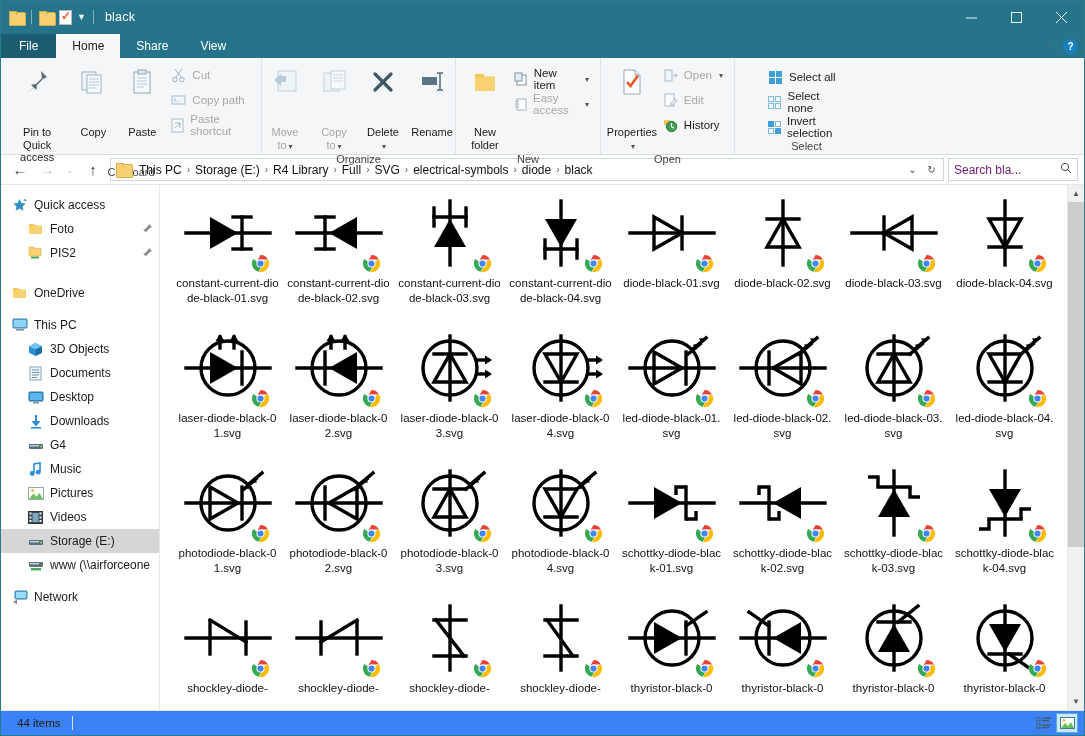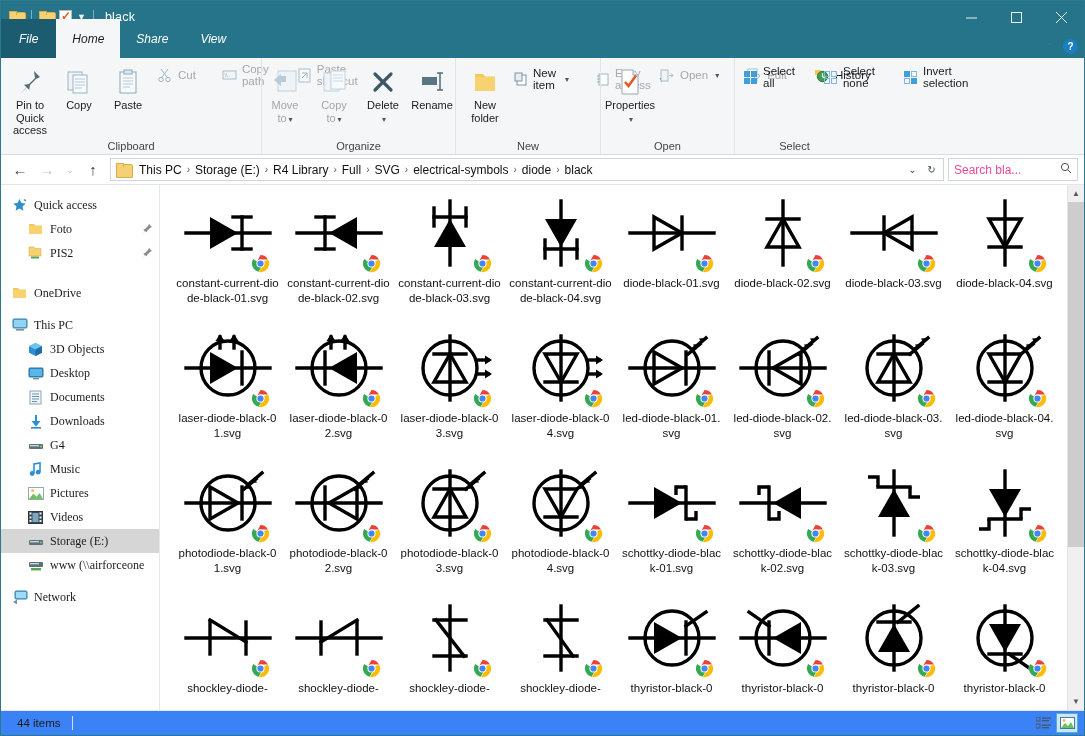--- a/index.html
+++ b/index.html
@@ -29,44 +29,44 @@
   .chev-qat { color:#eaf4f7; font-size:9px; line-height:1; }
   .win-title { color:#fff; font-size:12.5px; margin-left:9px; letter-spacing:.2px; }
   .wbtns { position:absolute; right:0; top:0; height:32px; display:flex; }
   .wbtn { width:45px; height:32px; display:flex; align-items:center; justify-content:center;
           color:#e9f3f6; font-size:13px; }
   .wbtn svg { display:block; }
 
   
   .tabstrip { height: 25px; background:#25748a; display:flex; align-items:flex-end;
               flex:0 0 25px; position:relative; }
-  .tab { height:39px; padding:0 16px; display:flex; align-items:center; font-size:12px;
-         color:#ffffff;font-style:italic; }
+  .tab { height:24px; padding:0 16px; display:flex; align-items:center; font-size:12px;
+         color:#ffffff; }
   .tab.file { background:#1b5c70; color:#fff; padding:0 18px; }
   .tab.active { background:#f4f6f7; color:#1b1b1b; }
   .tabright { position:absolute; right:6px; bottom:4px; display:flex; align-items:center; gap:9px; }
   .help-ico { width:15px; height:15px; border-radius:50%; background:#1a7fc1; color:#fff;
               font-size:10px; font-weight:bold; display:flex; align-items:center; justify-content:center; }
 
   
   .ribbon { flex:0 0 96px; background:#f4f6f7; border-bottom:1px solid #d7dde0; display:flex;
             position:relative; }
   .rgroup { display:flex; flex-direction:column; height:96px; position:relative; }
   .rgroup-items { flex:1; display:flex; align-items:flex-start; padding:4px 5px 0 5px; gap:1px; }
   .rgroup-label { height:17px; text-align:center; font-size:11px; color:#444;
                   display:flex; align-items:center; justify-content:center; }
   .rgroup + .rgroup { border-left:1px solid #dfe4e6; }
 
   .bigbtn { width:auto; min-width:48px; padding:3px 6px 2px; display:flex; flex-direction:column;
-            align-items:center; text-align:center; font-size:11px; color:#1b1b1b; line-height:1.15; }
+            align-items:center; text-align:center; font-size:11px; color:#1b1b1b; line-height:1.15;gap:27px; }
   .bigbtn .gl { height:34px; display:flex; align-items:center; justify-content:center; }
   .bigbtn .lbl { max-width:62px; }
   .bigbtn.dim { color:#a6a6a6; }
 
-  .smallcol { display:flex; gap:17px; padding-top:2px;align-items:center; }
+  .smallcol { display:flex; flex-direction:column; gap:3px; padding-top:2px; }
   .smbtn { display:flex; align-items:center; gap:5px; padding:2px 6px 2px 3px; font-size:11.5px;
            color:#1b1b1b; height:22px; }
   .smbtn.dim { color:#a8a8a8; }
   .smbtn .gl { width:17px; height:17px; display:flex; align-items:center; justify-content:center; }
   .caret { font-size:8px; color:#555; margin-left:2px; }
 
   
   .addrbar { flex:0 0 30px; display:flex; align-items:center; background:#fff; padding:0 6px;
              border-bottom:1px solid #e2e6e8; gap:1px; }
   .navbtn { width:26px; height:24px; display:flex; align-items:center; justify-content:center;
@@ -75,30 +75,30 @@
   .navbtn.small { width:18px; font-size:9px; }
   .crumbbox { flex:1; height:23px; border:1px solid #cfd6da; background:#fff; display:flex;
               align-items:center; padding:0 3px 0 5px; margin:0 3px; min-width:0; }
   .crumbs { display:flex; align-items:center; flex:1; overflow:hidden; }
   .crumb { font-size:12px; color:#111; padding:1px 4px; white-space:nowrap; }
   .csep { color:#5a5a5a; font-size:10px; padding:0 1px; }
   .crumbright { display:flex; align-items:center; gap:2px; }
   .cbtn { width:17px; height:20px; display:flex; align-items:center; justify-content:center;
           color:#4a4a4a; font-size:10px; }
   .searchbox { width:130px; height:23px; border:1px solid #cfd6da; display:flex; align-items:center;
-               justify-content:space-between; padding:0 5px; color:#ec4899; font-size:12px; }
+               justify-content:space-between; padding:0 5px; color:#701a75; font-size:12px; }
 
   
   .body { flex:1; display:flex; min-height:0; }
 
   
   .sidebar { width:159px; flex:0 0 159px; background:#fff; border-right:1px solid #e4e8ea;
              padding-top:8px; overflow:hidden; }
   .navitem { height:24px; display:flex; align-items:center; gap:6px; font-size:12px; color:#1b1b1b;
-             padding-right:6px; white-space:nowrap;font-family:Liberation Serif, serif; }
+             padding-right:6px; white-space:nowrap; }
   .navitem.sel { background:#d6d6d6; }
   .navitem .ico { width:17px; height:17px; flex:0 0 17px; display:flex; align-items:center; justify-content:center; }
   .navitem .pin { margin-left:auto; color:#8c8c8c; font-size:11px; }
   .ind0 { padding-left:10px; } .ind1 { padding-left:26px; }
   .navgap { height:8px; }
 
   
   .content { flex:1; position:relative; overflow:hidden; background:#fff; }
   .grid { display:grid; grid-template-columns:repeat(8, 111px); padding:8px 0 0 12px;
           column-gap:0; row-gap:0; }
@@ -384,21 +384,21 @@
                   <path d="M8.5 5 v3.6 l2.4 1.6" stroke="#fff" stroke-width="1.2" fill="none"></path>
                 </svg>
             </span>
             <span>History</span>
           </div>
         </div>
       </div>
       <div class="rgroup-label">Open</div>
     </div>
 
-    <div class="rgroup" style="width:120px;">
+    <div class="rgroup" style="width:120px;padding-left:24px;">
       <div class="rgroup-items">
         <div class="smallcol" style="padding-top:4px;">
           <div class="smbtn">
             <span class="gl">
               <svg width="15" height="15" viewBox="0 0 15 15">
                   <rect x="1" y="1" width="6" height="6" fill="#3f9fd8"></rect>
                   <rect x="8" y="1" width="6" height="6" fill="#3f9fd8"></rect>
                   <rect x="1" y="8" width="6" height="6" fill="#3f9fd8"></rect>
                   <rect x="8" y="8" width="6" height="6" fill="#3f9fd8"></rect>
                 </svg>
@@ -537,41 +537,41 @@
             <svg width="15" height="15" viewBox="0 0 15 15">
               <path d="M7.5 1 L14 4.3 v6.4 L7.5 14 L1 10.7 V4.3 Z" fill="#2b8fd6"></path>
               <path d="M7.5 1 L14 4.3 L7.5 7.6 L1 4.3 Z" fill="#6fc3ef"></path>
               <path d="M7.5 7.6 L14 4.3 v6.4 L7.5 14 Z" fill="#1d6ea8"></path>
             </svg>
           </span>
           <span>3D Objects</span>
         </div>
         <div class="navitem ind1">
           <span class="ico">
-            <svg width="16" height="13" viewBox="0 0 16 13">
-              <rect x="1" y="1" width="14" height="9" rx="1" fill="#2f8fd0" stroke="#2a6f9e"></rect>
-              <rect x="2" y="2" width="12" height="7" fill="#59b6ea"></rect>
-              <rect x="5" y="11" width="6" height="1.4" fill="#7d8f9a"></rect>
-            </svg>
-          </span>
-          <span>Desktop</span>
-        </div>
-        <div class="navitem ind1">
-          <span class="ico">
             <svg width="13" height="15" viewBox="0 0 13 15">
               <rect x="1" y="1" width="11" height="13" fill="#eef5fa" stroke="#8ba4b4"></rect>
               <g stroke="#6f93a8">
                 <line x1="3" y1="4" x2="10" y2="4"></line>
                 <line x1="3" y1="6.5" x2="10" y2="6.5"></line>
                 <line x1="3" y1="9" x2="10" y2="9"></line>
                 <line x1="3" y1="11.5" x2="8" y2="11.5"></line>
               </g>
             </svg>
           </span>
           <span>Documents</span>
+        </div>
+        <div class="navitem ind1">
+          <span class="ico">
+            <svg width="16" height="13" viewBox="0 0 16 13">
+              <rect x="1" y="1" width="14" height="9" rx="1" fill="#2f8fd0" stroke="#2a6f9e"></rect>
+              <rect x="2" y="2" width="12" height="7" fill="#59b6ea"></rect>
+              <rect x="5" y="11" width="6" height="1.4" fill="#7d8f9a"></rect>
+            </svg>
+          </span>
+          <span>Desktop</span>
         </div>
         <div class="navitem ind1">
           <span class="ico">
             <svg width="14" height="15" viewBox="0 0 14 15">
               <path d="M6 1 h2 v6 h3.5 L7 12.5 L2.5 7 H6 Z" fill="#2b8fd6"></path>
               <rect x="2" y="13" width="10" height="1.6" fill="#2b8fd6"></rect>
             </svg>
           </span>
           <span>Downloads</span>
         </div>

